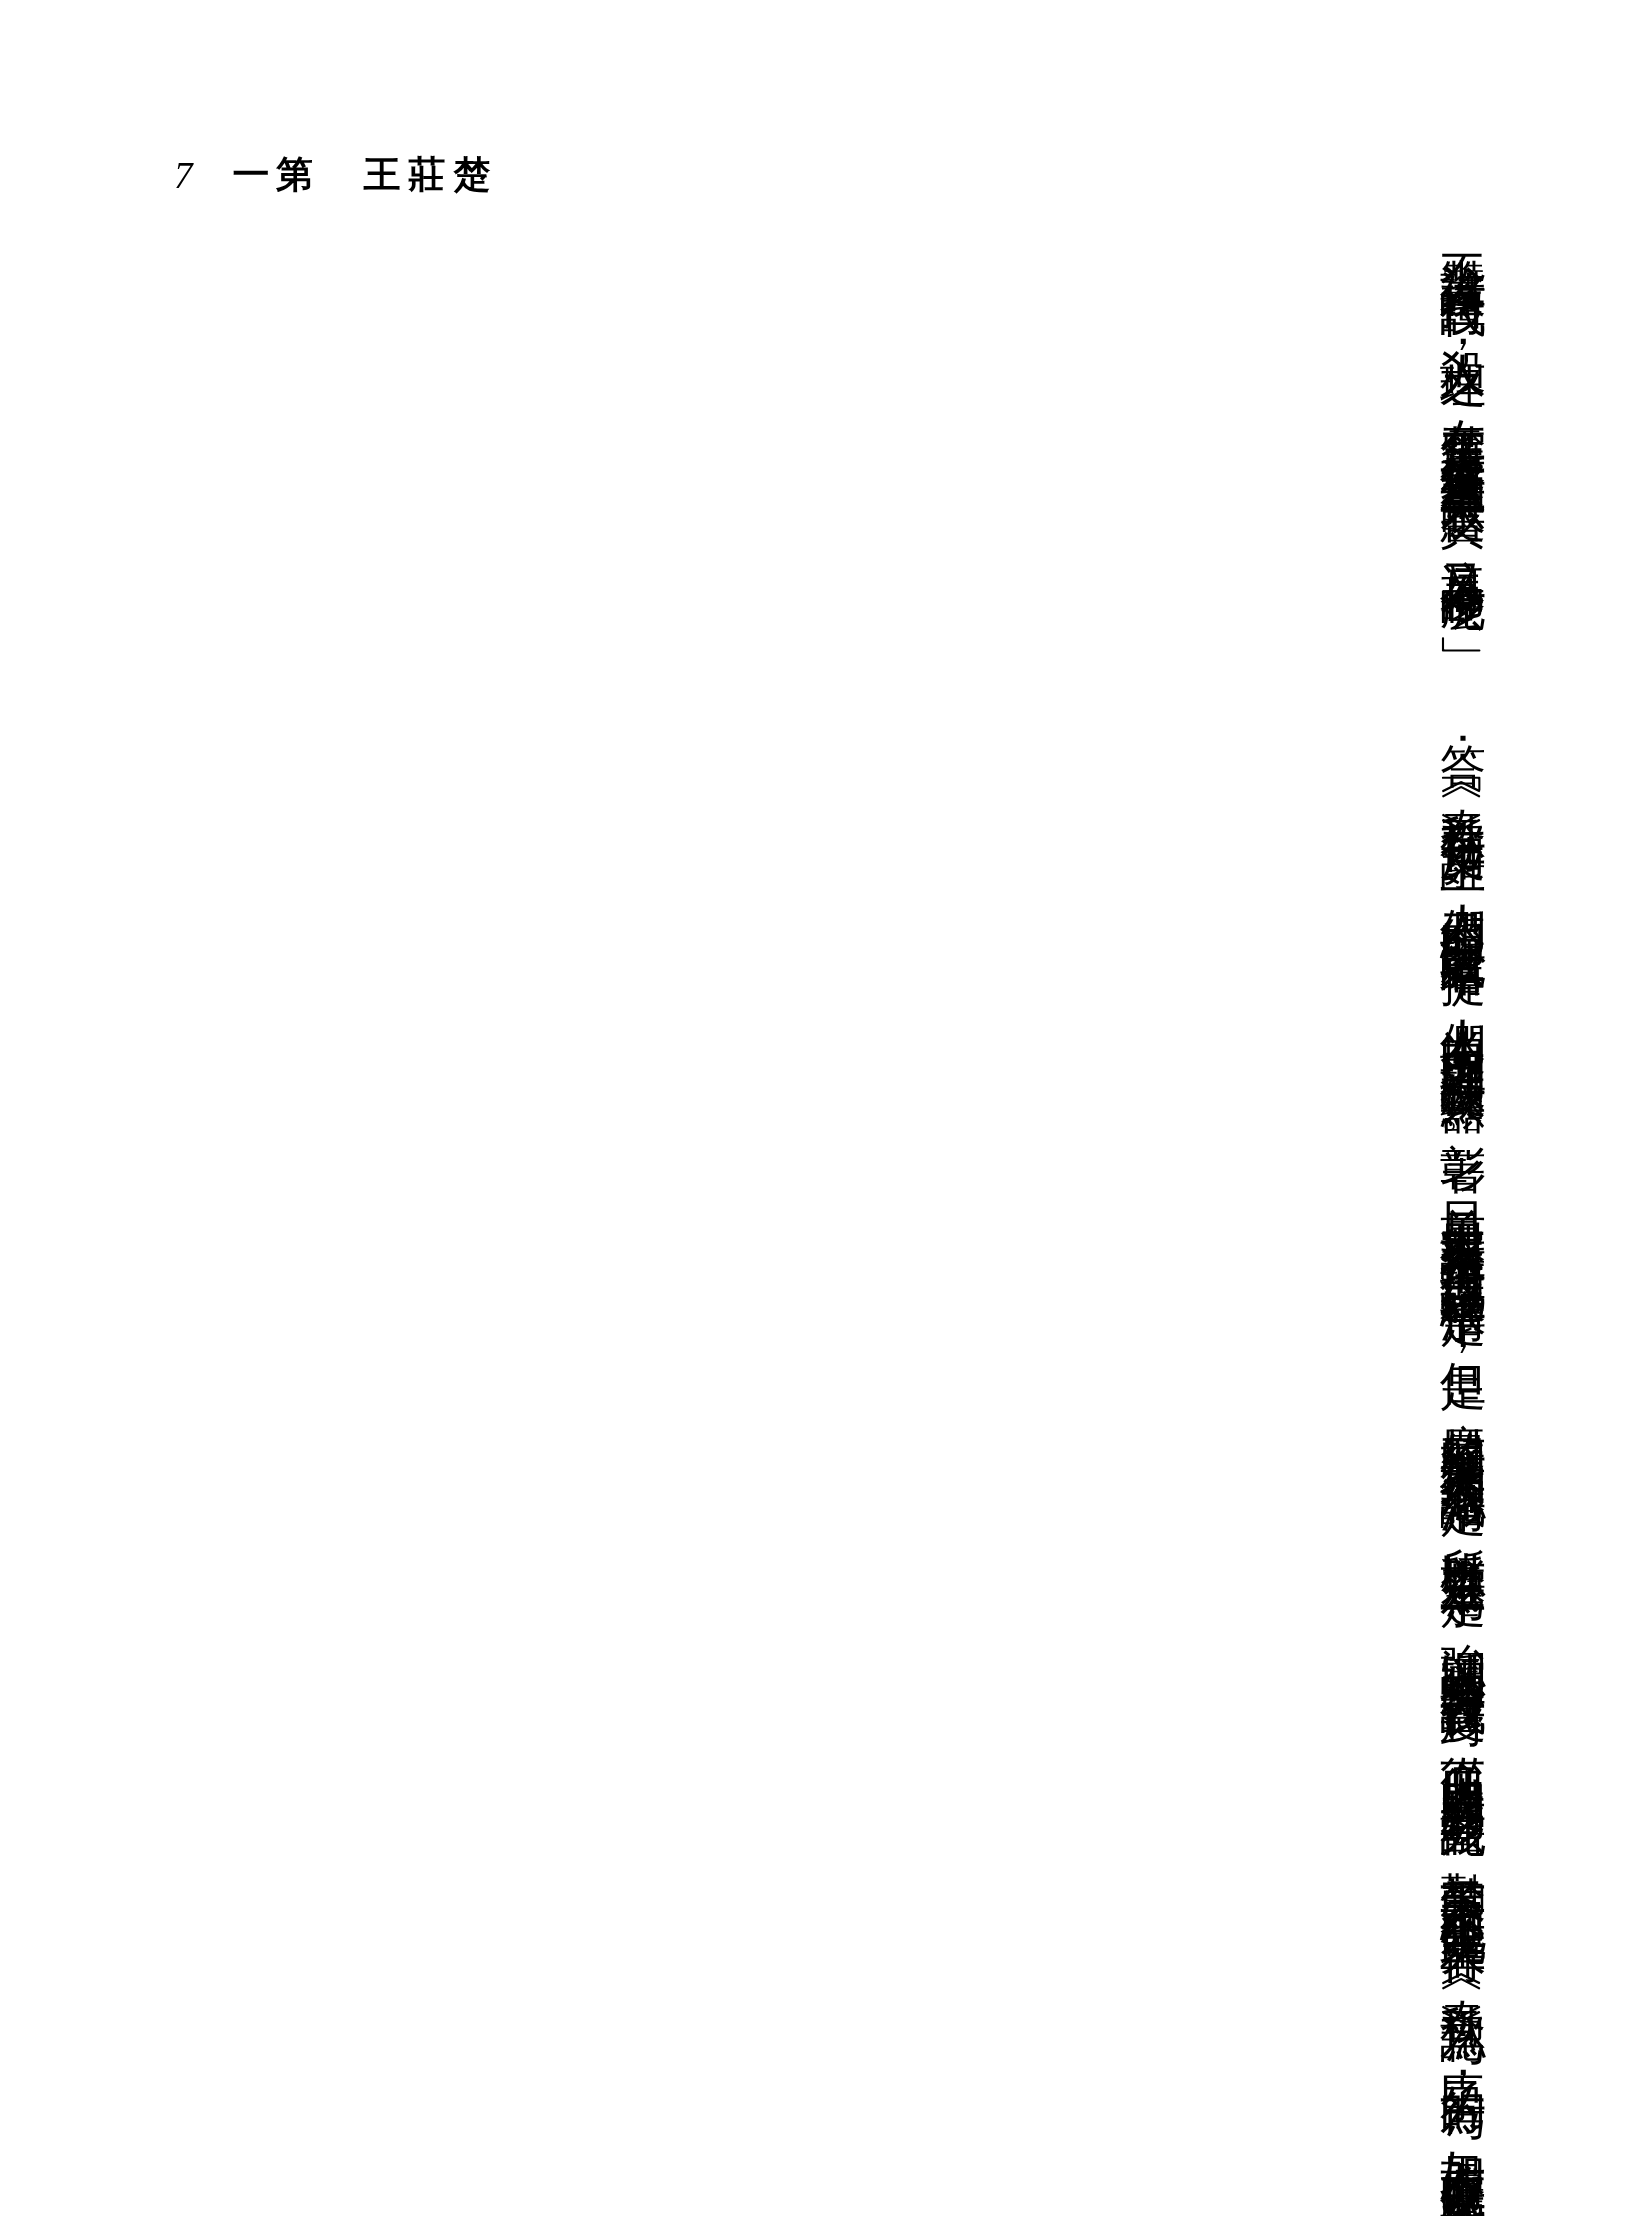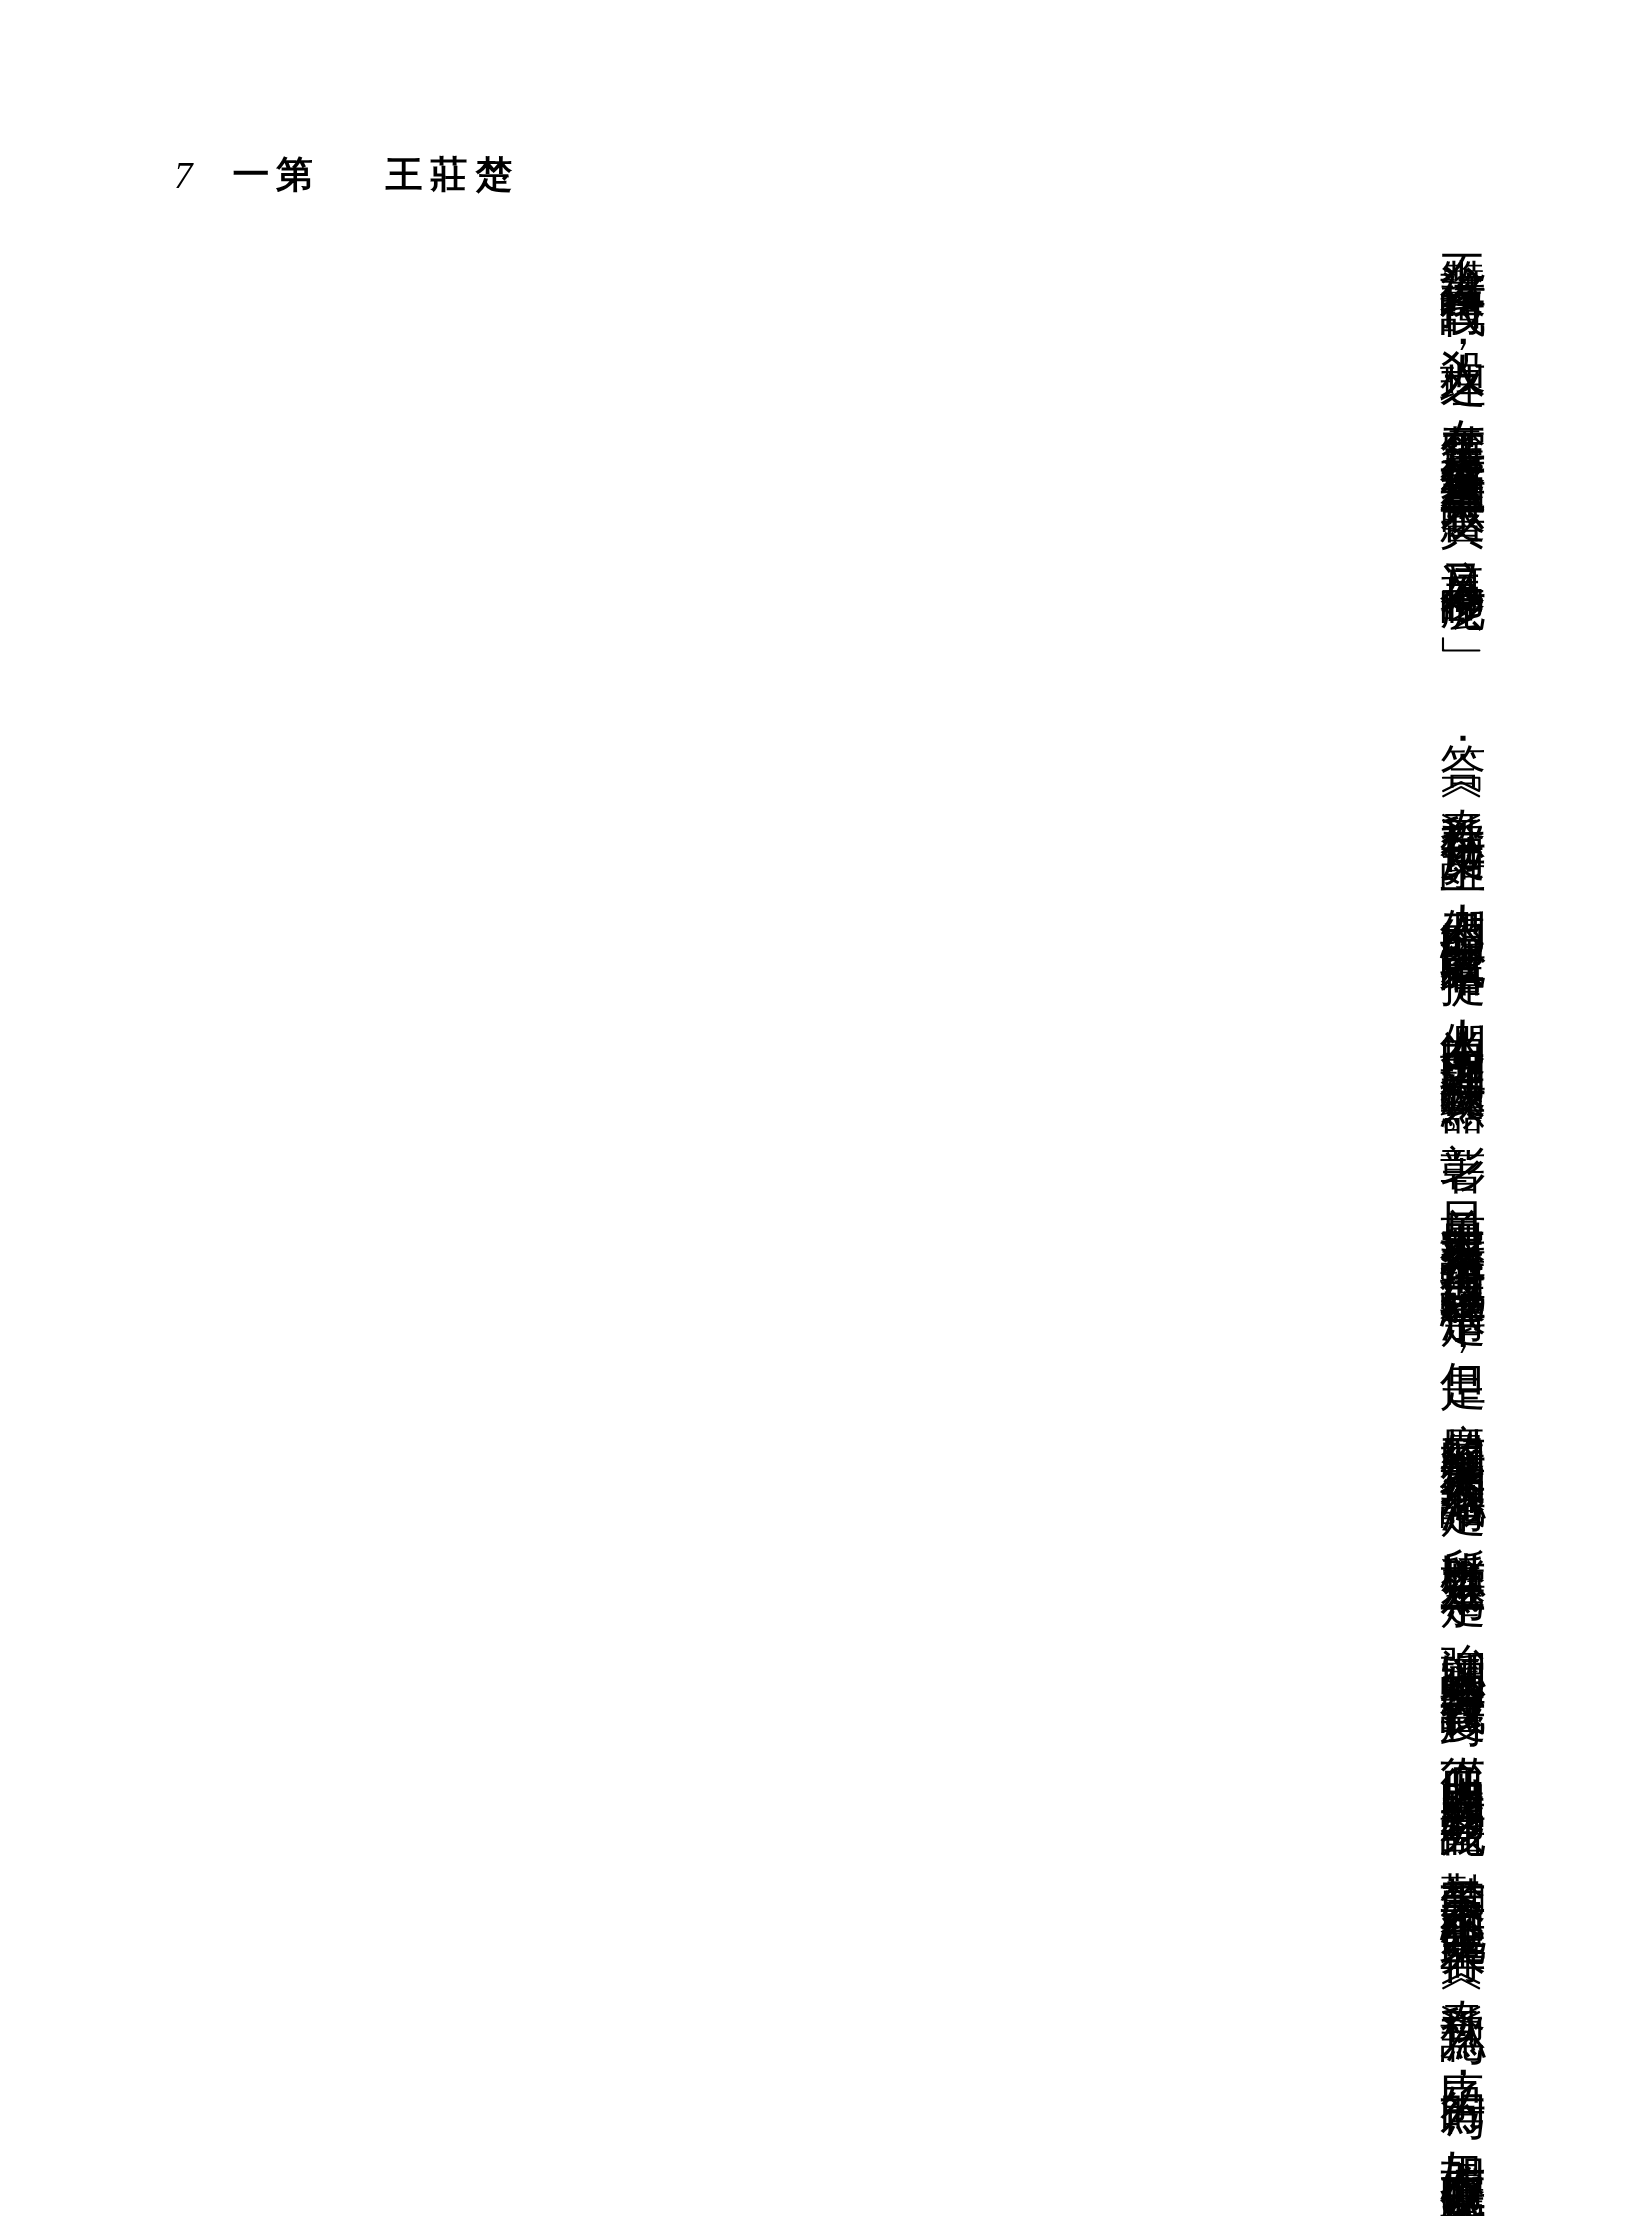--- a/index.html
+++ b/index.html
@@ -6,21 +6,21 @@
   body {
     width: 1644px; height: 2216px; position: relative; overflow: hidden;
     font-family: "DejaVu Serif", "Liberation Serif", serif; color: #000;
   }
   .header {
     position: absolute; left: 174px; top: 150px;
     display: flex; align-items: center; gap: 0;
     font-size: 37px; font-weight: bold;
   }
   .page-num { font-style: italic; font-weight: normal; font-family: "Liberation Serif", serif; margin-right: 40px; }
-  .section-label { letter-spacing: 6.5px; margin-right: 66px; }
+  .section-label { letter-spacing: 6.5px; margin-right: 44px; }
   .running-title { letter-spacing: 8px; }
 
   .text-area {
     position: absolute; left: 226px; top: 218px;
     width: 1261px; height: 1747px;
     writing-mode: vertical-rl;
     display: flex; flex-direction: row;
   }
   .col {
     font-family: "DejaVu Sans", "Liberation Sans", sans-serif;

